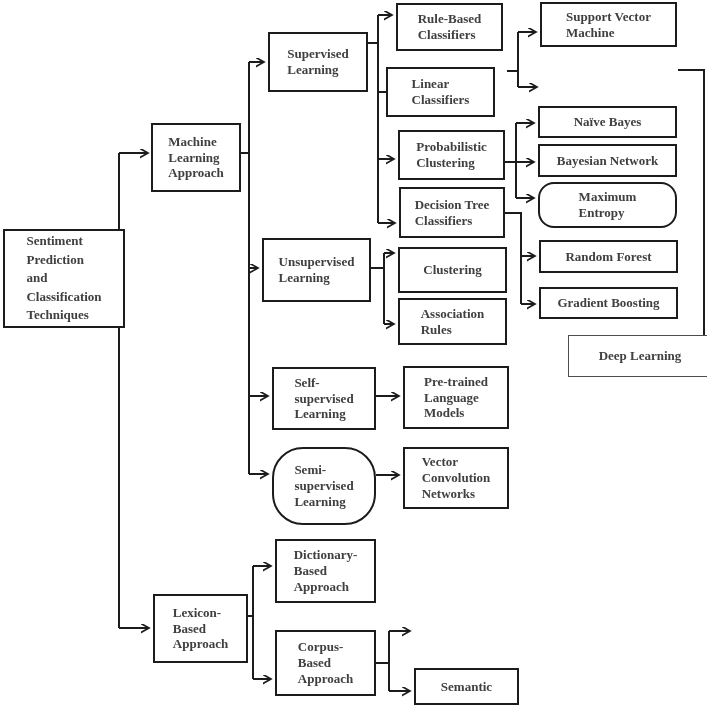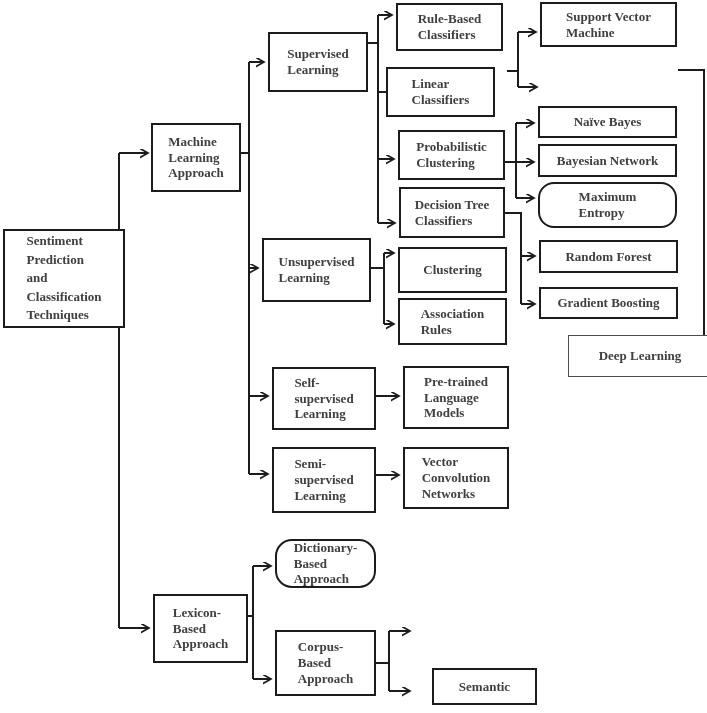--- a/index.html
+++ b/index.html
@@ -143,21 +143,21 @@
   <div class="node" style="left:268px; top:32px; width:100px; height:60px;">Supervised
 Learning</div>
 
   <div class="node" style="left:262px; top:238px; width:109px; height:64px;">Unsupervised
 Learning</div>
 
   <div class="node" style="left:272px; top:367px; width:104px; height:63px;">Self-
 supervised
 Learning</div>
 
-  <div class="node" style="left:272px; top:447px; width:104px; height:66px;">Semi-
+  <div class="node" style="left:272px; top:447px; width:104px; height:78px;border-radius:31px;">Semi-
 supervised
 Learning</div>
 
   <div class="node" style="left:396px; top:3px; width:107px; height:48px;">Rule-Based
 Classifiers</div>
 
   <div class="node" style="left:386px; top:67px; width:109px; height:50px;">Linear
 Classifiers</div>
 
   <div class="node" style="left:398px; top:130px; width:107px; height:50px;">Probabilistic
@@ -193,24 +193,24 @@
   <div class="node" style="left:539px; top:287px; width:139px; height:32px;">Gradient Boosting</div>
 
   <div class="node" style="left:539px; top:240px; width:139px; height:33px;">Random Forest</div>
 
   <div class="node thin" style="left:568px; top:335px; width:144px; height:42px;">Deep Learning</div>
 
   <div class="node" style="left:153px; top:594px; width:95px; height:69px;">Lexicon-
 Based
 Approach</div>
 
-  <div class="node" style="left:275px; top:539px; width:101px; height:49px;border-radius:17px;">Dictionary-
+  <div class="node" style="left:275px; top:539px; width:101px; height:64px;">Dictionary-
 Based
 Approach</div>
 
   <div class="node" style="left:275px; top:630px; width:101px; height:66px;">Corpus-
 Based
 Approach</div>
 
 
-  <div class="node" style="left:414px; top:668px; width:105px; height:37px;margin-left:18px;">Semantic</div>
+  <div class="node" style="left:414px; top:668px; width:105px; height:37px;">Semantic</div>
 
 </div>
 
 </body></html>

